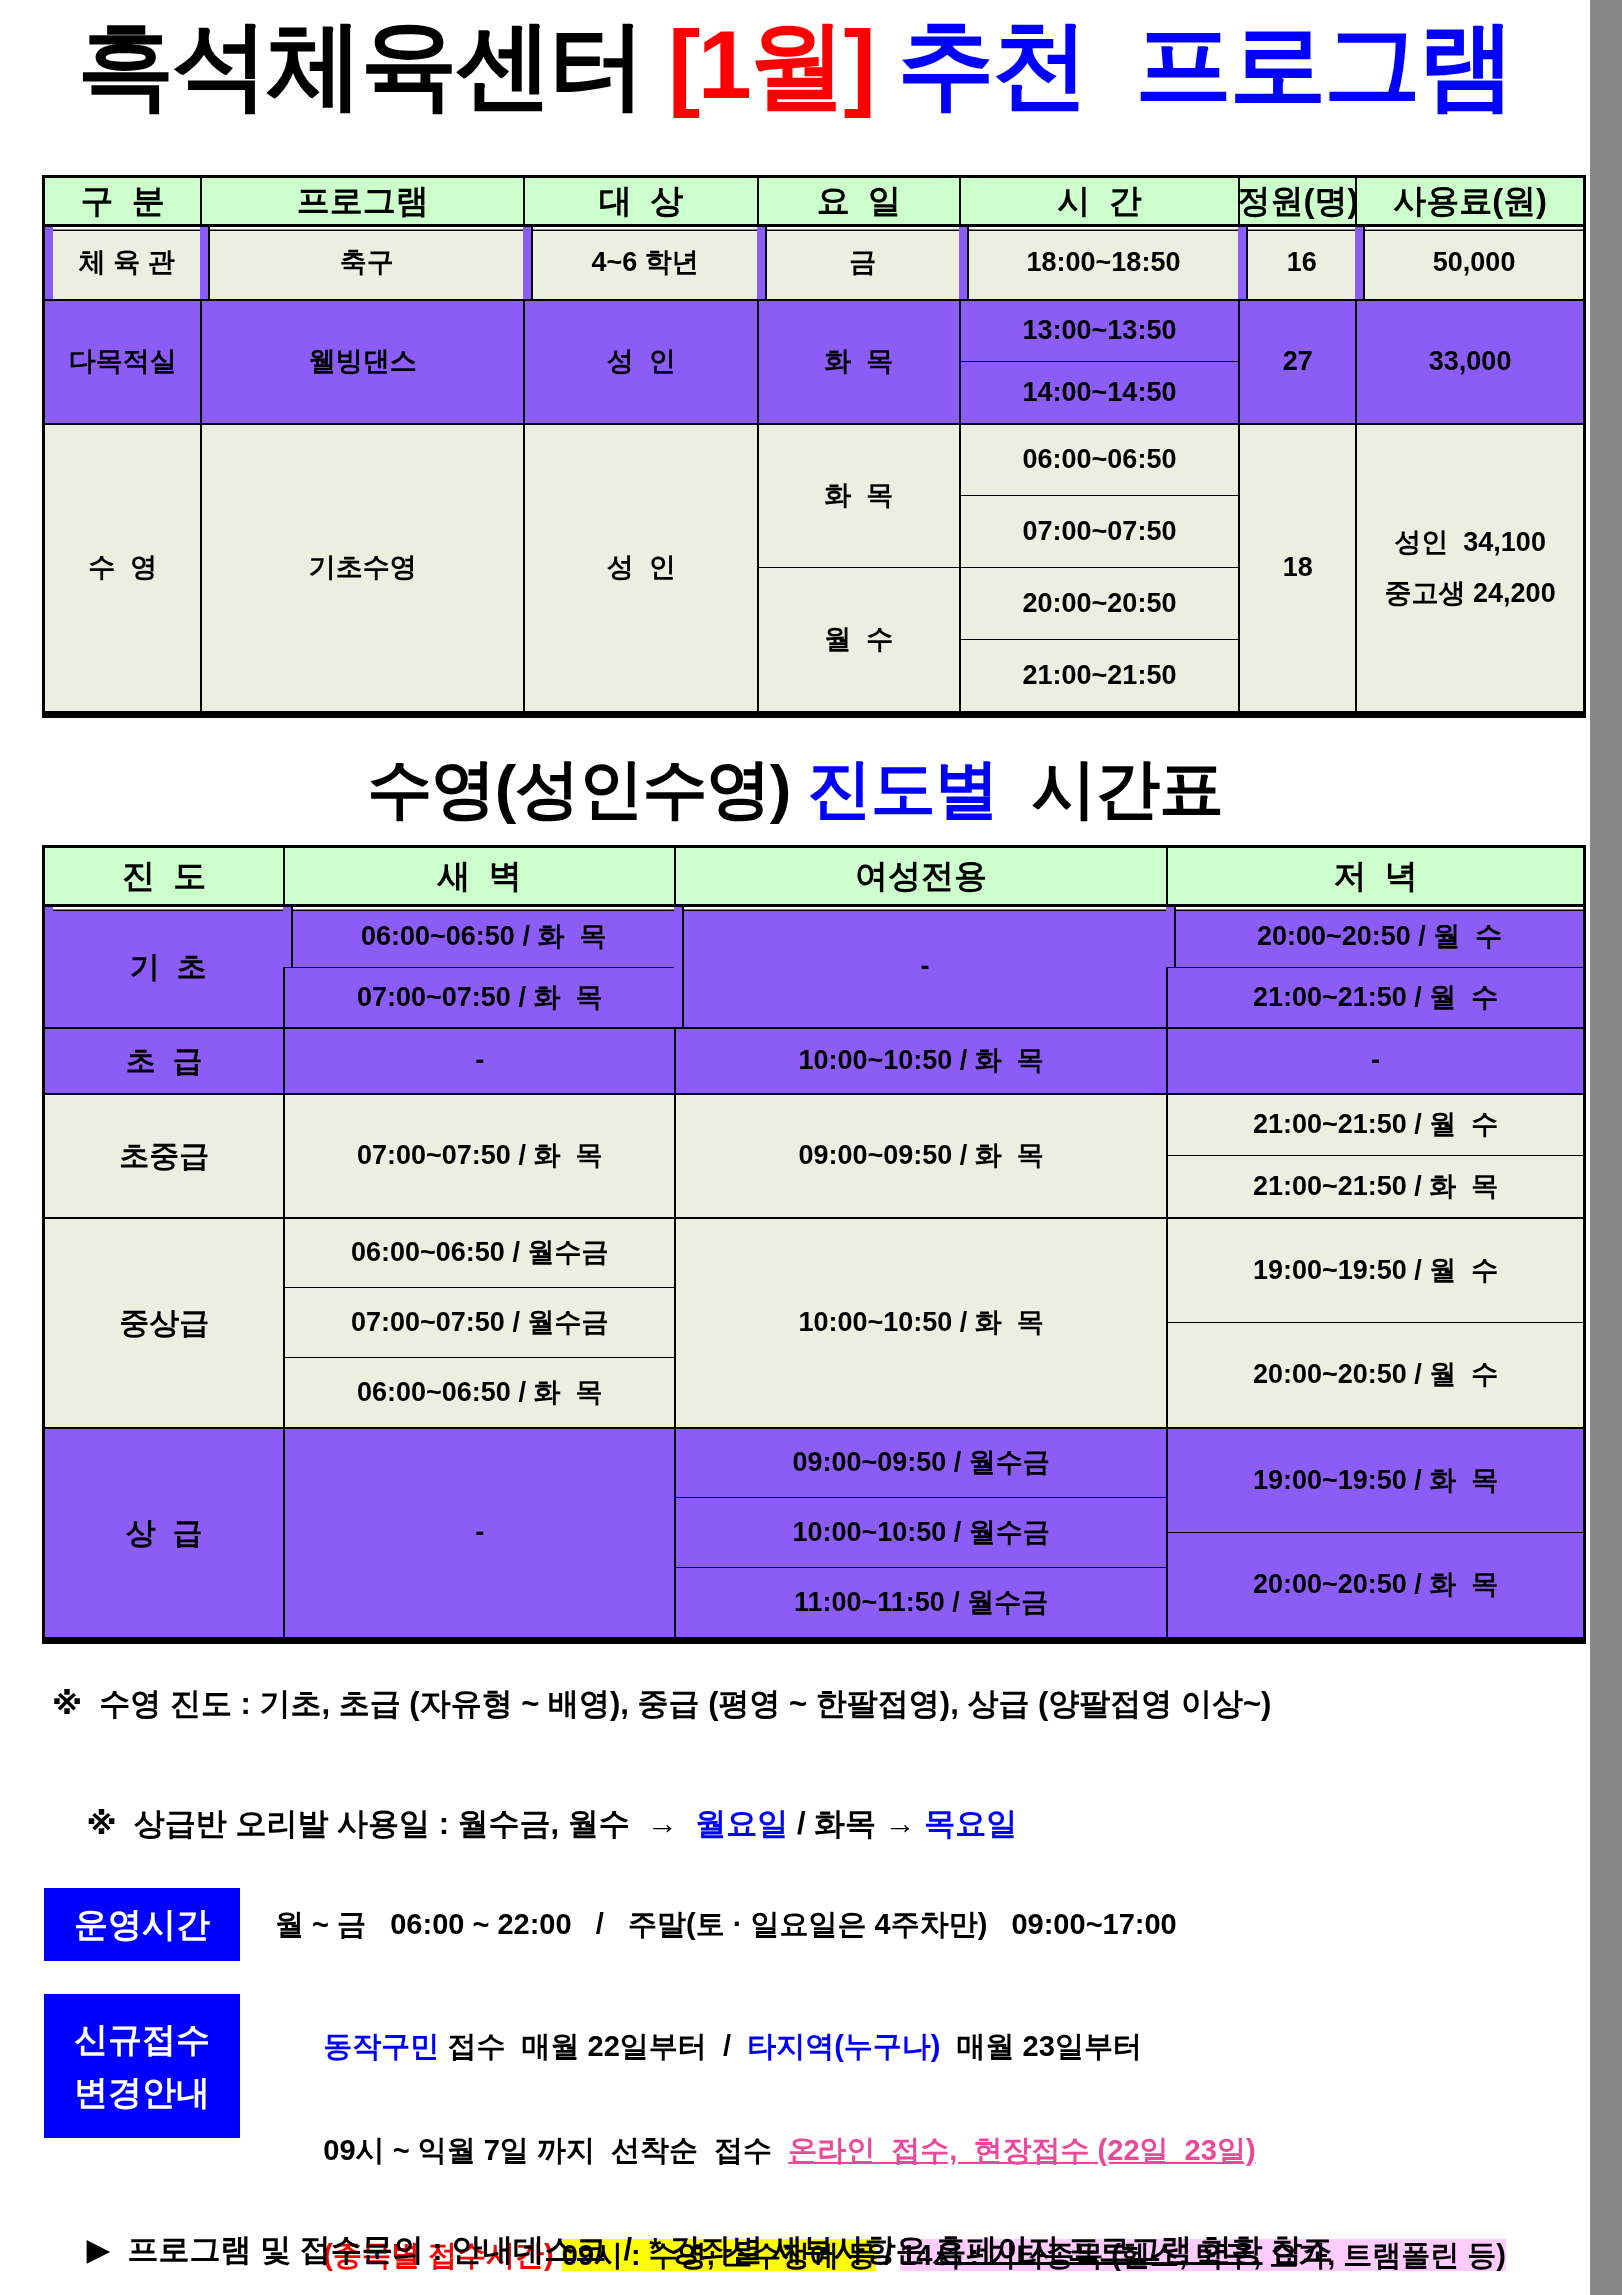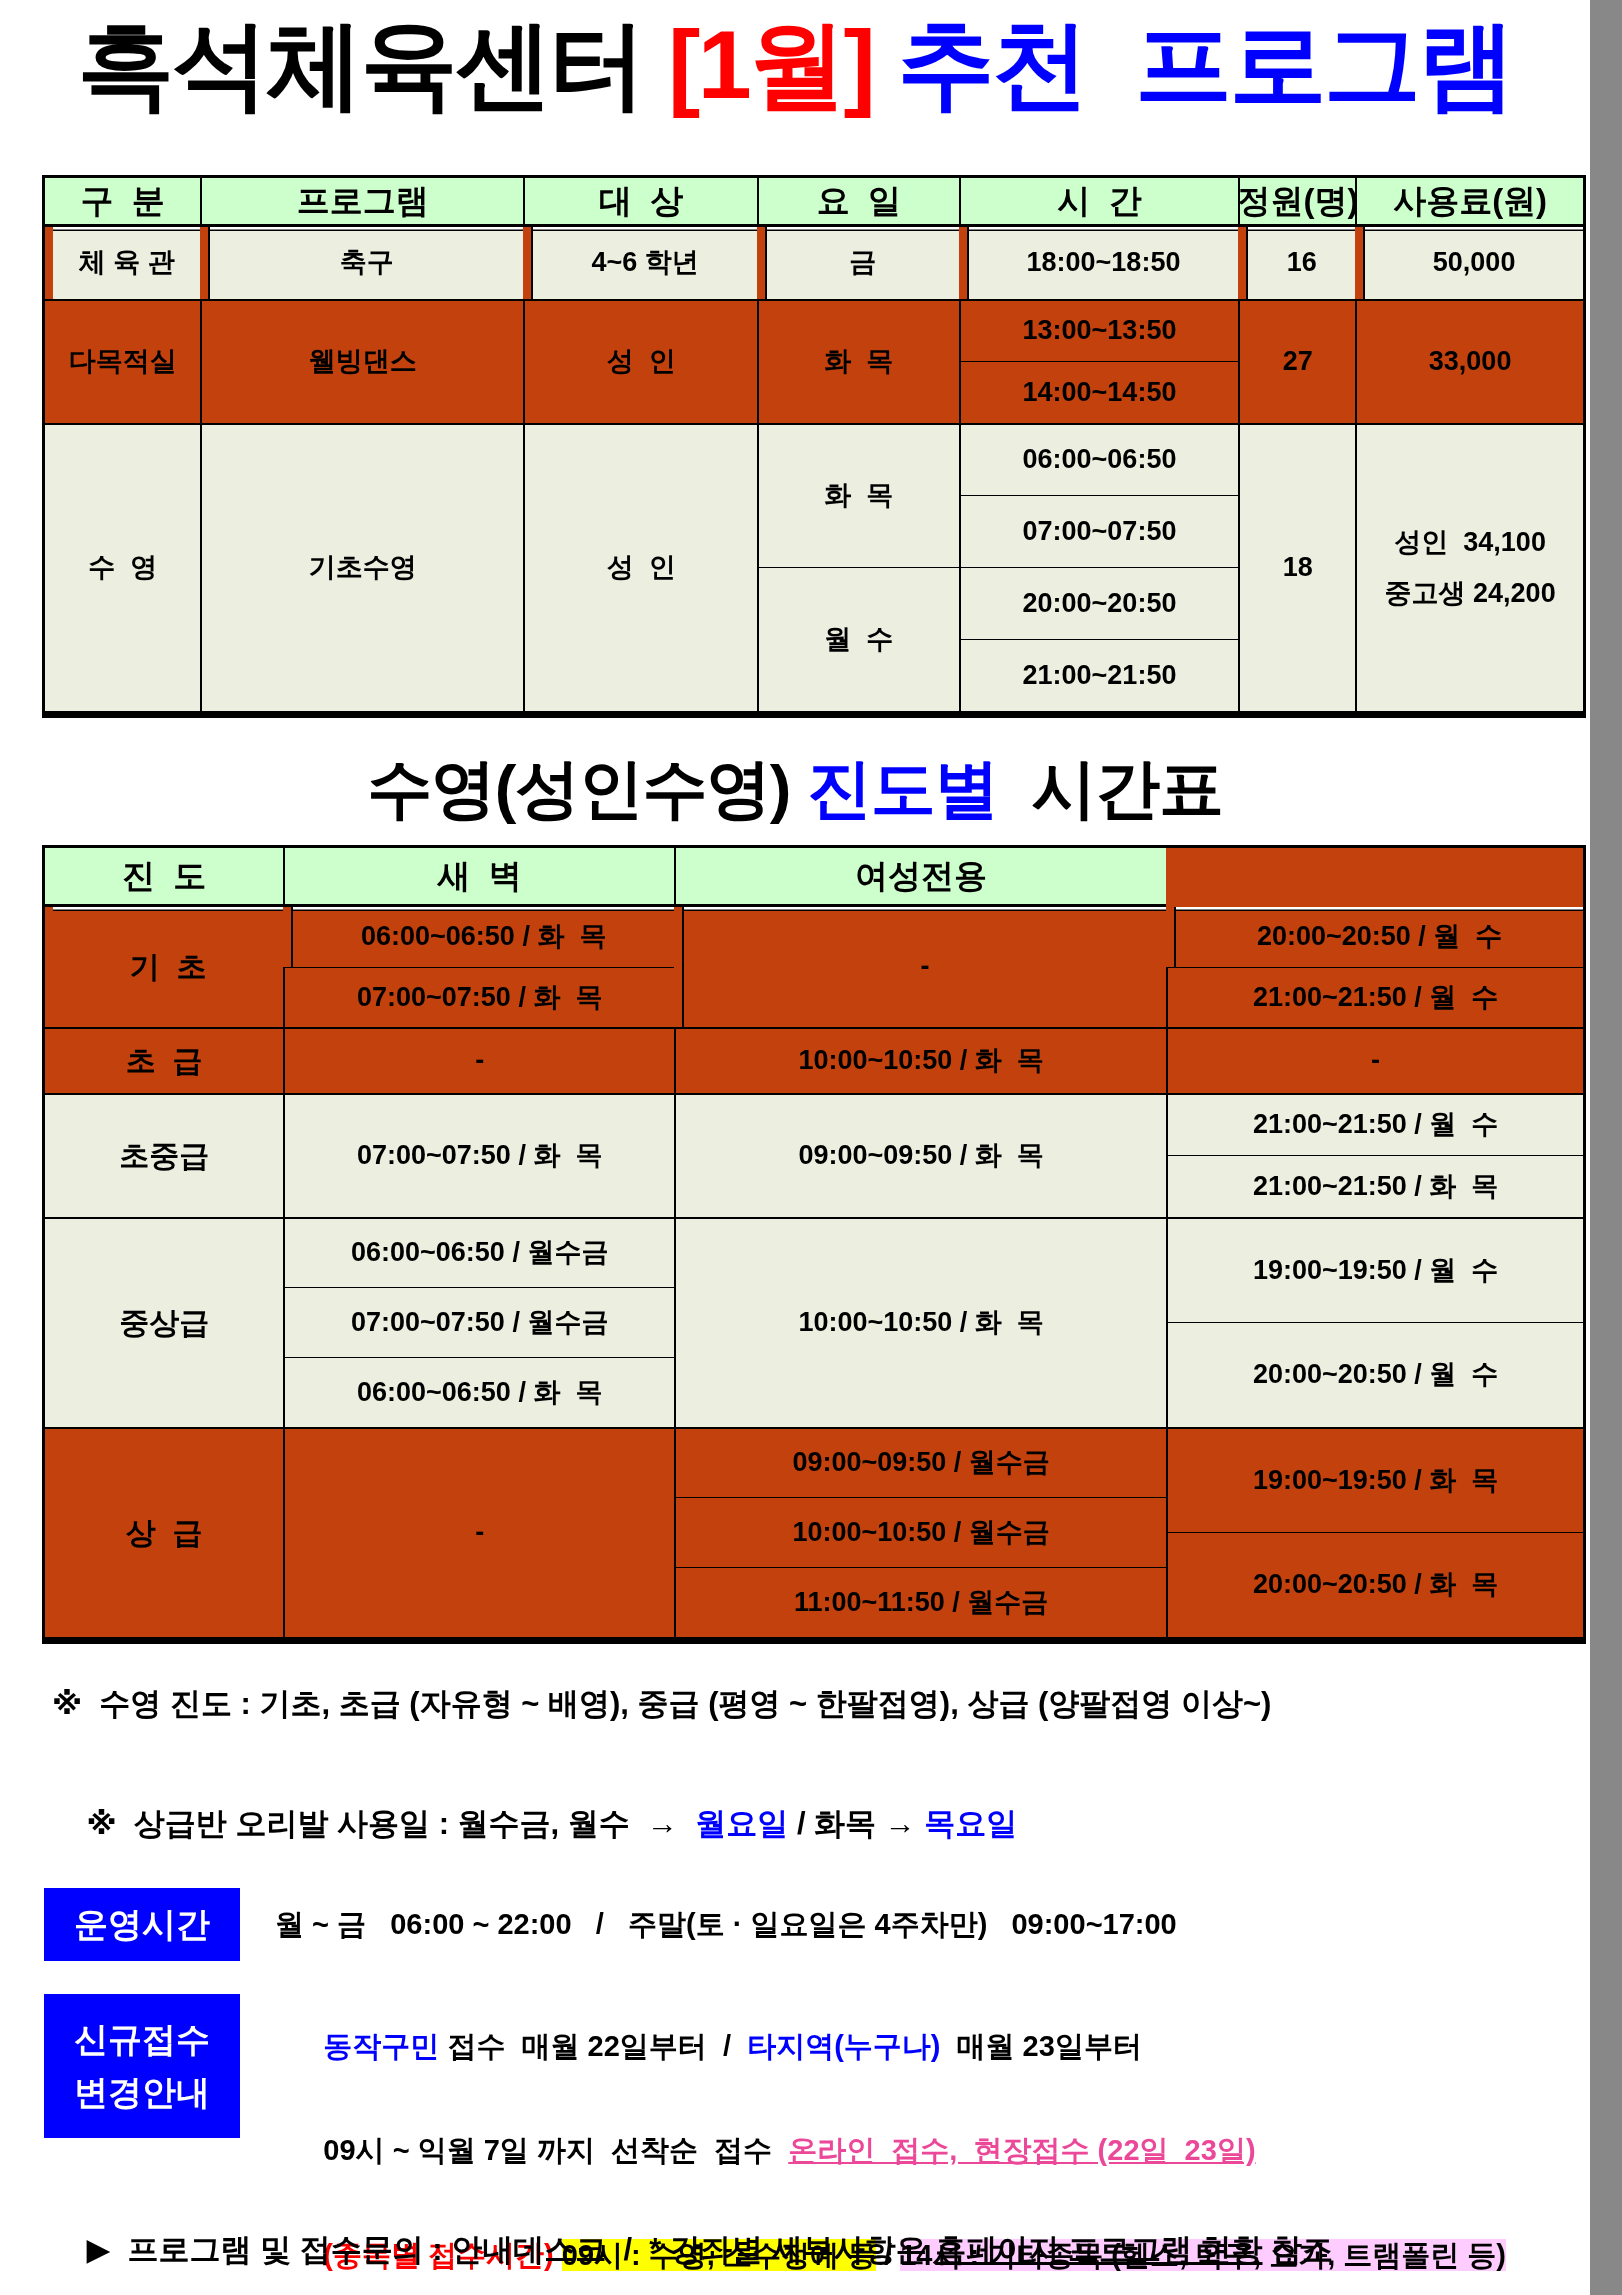--- a/index.html
+++ b/index.html
@@ -8,21 +8,21 @@
   .pre{white-space:pre;}
 
   
   .main-title{position:absolute;left:0;right:0;top:14.4px;text-align:center;
               font-size:97px;font-weight:900;letter-spacing:-2.6px;line-height:1.05;}
   .red{color:#ff0000;}
   .blue{color:#0000ff;}
   .green-txt{color:#ec4899;}
 
   
-  .grid{position:absolute;display:grid;background:#c2410c;
+  .grid{position:absolute;display:grid;background:#8b5cf6;
         border:3.9px solid #000;border-bottom-width:7.9px;}
   .t1{left:42px;top:175px;width:1538px;
       grid-template-columns:10.1% 21% 15.2% 13.1% 18.2% 7.6% 14.8%;
       grid-template-rows:49px 72px 62px 62px 72px 72px 72px 72px;}
   .t2{left:42px;top:845px;width:1538px;
       grid-template-columns:15.5% 25.4% 32% 27.1%;
       grid-template-rows:59px 30px 30px 30px 30px 33px 33px 31px 31px 31px 31px
                          35px 35px 35px 35px 35px 35px 35px 35px 35px 35px 35px 35px;}
   .c{display:flex;align-items:center;justify-content:center;text-align:center;
      font-size:27px;font-weight:bold;white-space:pre;line-height:1.25;}
@@ -115,20 +115,21 @@
 
   <div class="sec2-title">
     <span class="pre">수영(성인수영)</span><span class="blue pre"> 진도별 </span><span class="pre"> 시간표</span>
   </div>
 
   <div class="grid t2">
 
     <div class="c hd" style="grid-area:1/1/2/2">진  도</div>
     <div class="c hd bl" style="grid-area:1/2/2/3">새  벽</div>
     <div class="c hd bl" style="grid-area:1/3/2/4">여성전용</div>
+    <div class="c hd bl" style="grid-area:1/4/2/5">저  녁</div>
 
     <div class="c lvl dbl" style="grid-area:2/1/6/2">기  초</div>
     <div class="c dbl bl" style="grid-area:2/2/4/3">06:00~06:50 / 화  목</div>
     <div class="c bt2 bl" style="grid-area:4/2/6/3">07:00~07:50 / 화  목</div>
     <div class="c dbl bl" style="grid-area:2/3/6/4">-</div>
     <div class="c dbl bl" style="grid-area:2/4/4/5">20:00~20:50 / 월  수</div>
     <div class="c bt2 bl" style="grid-area:4/4/6/5">21:00~21:50 / 월  수</div>
 
     <div class="c lvl bt" style="grid-area:6/1/8/2">초  급</div>
     <div class="c bt bl" style="grid-area:6/2/8/3">-</div>

